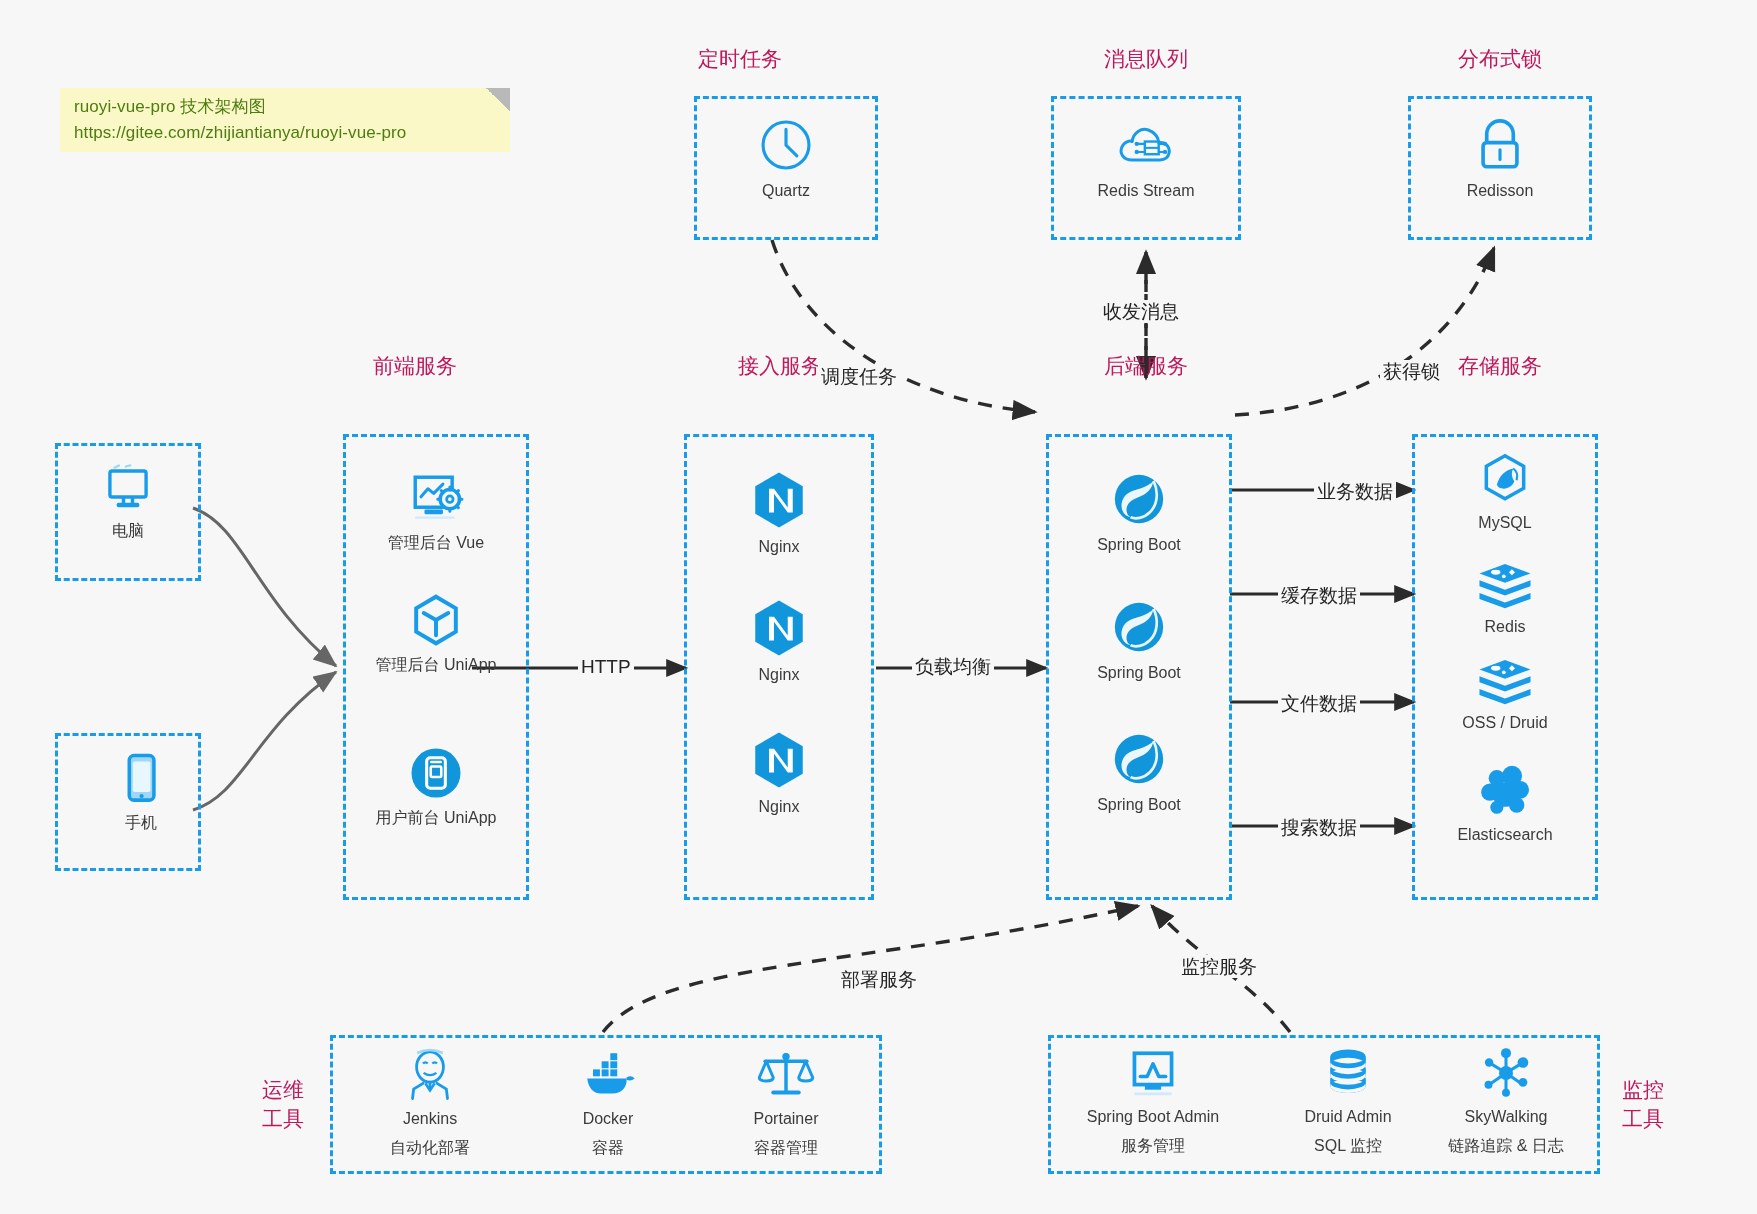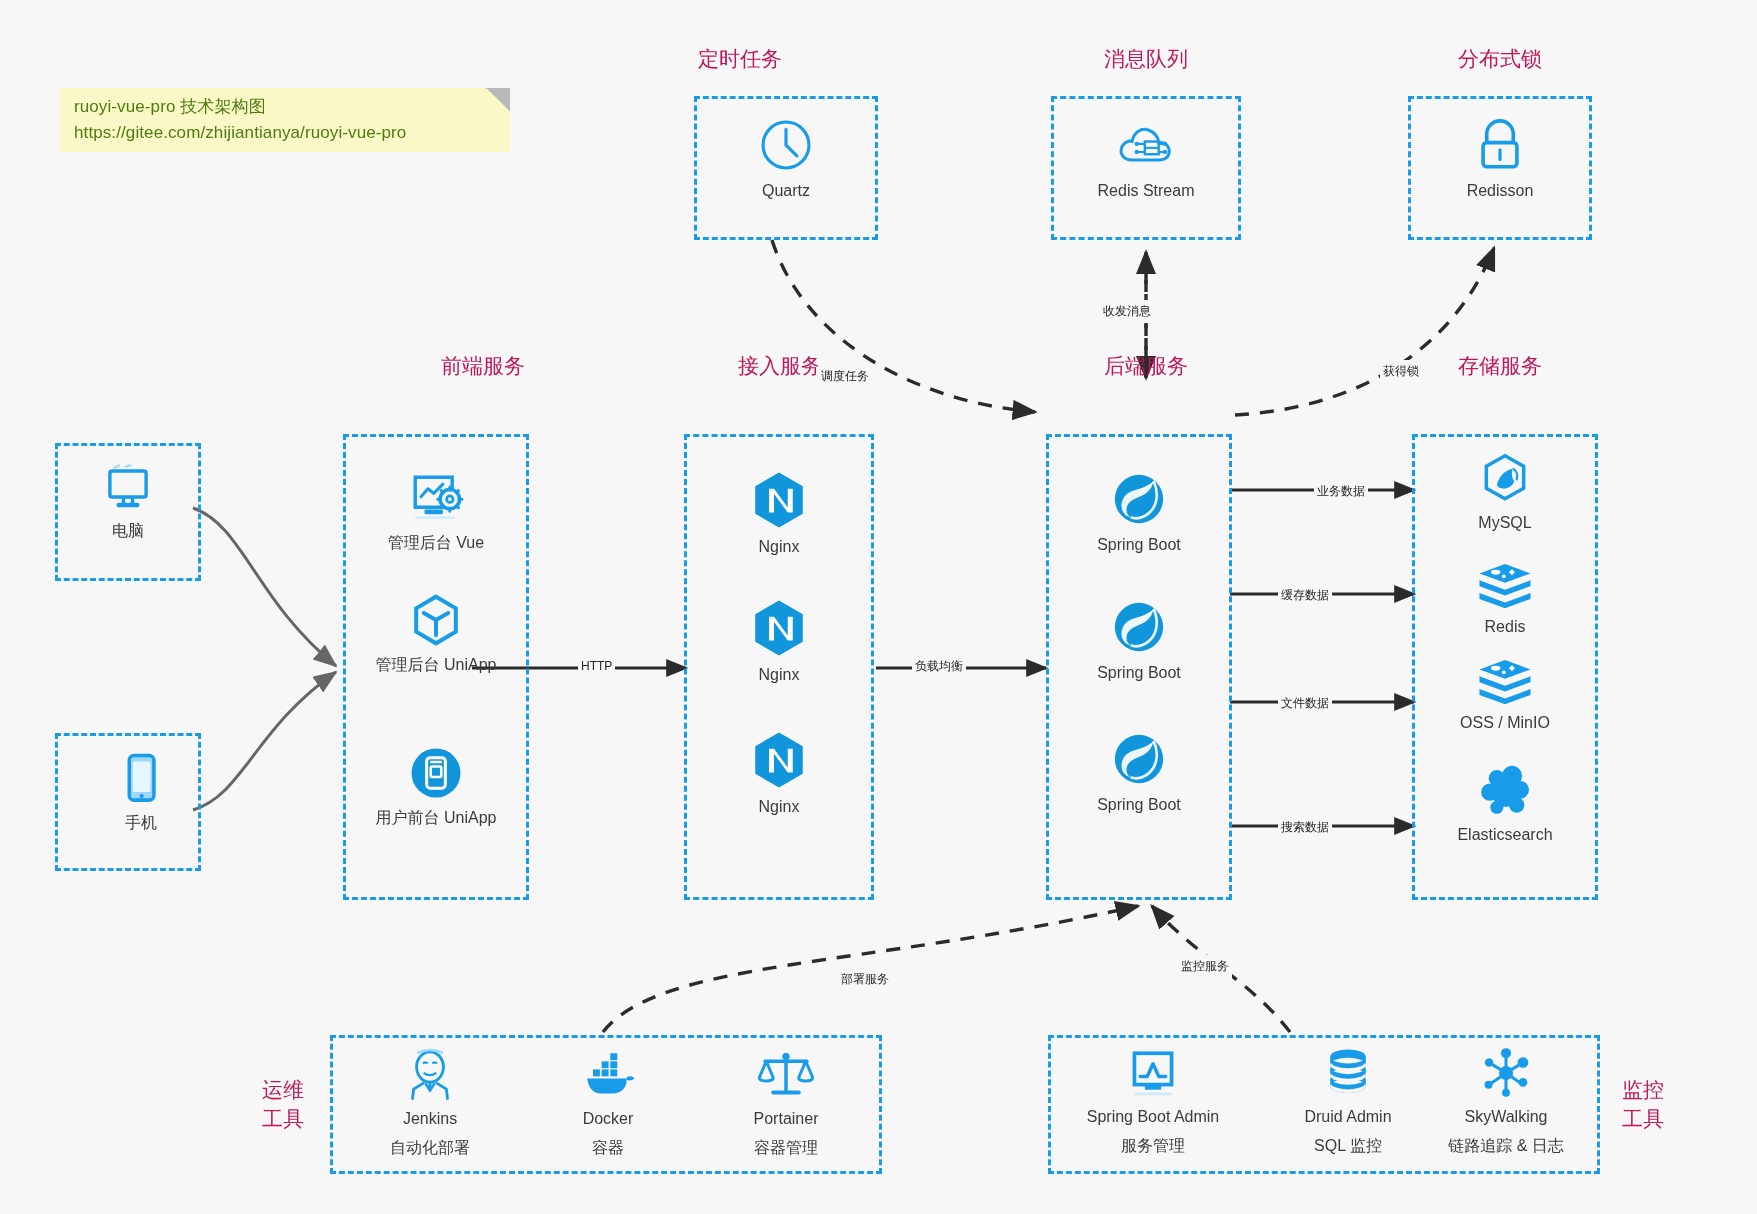--- a/index.html
+++ b/index.html
@@ -47,21 +47,21 @@
   .node { position:absolute; text-align:center; }
   .node .cap {
     font-size:16px; color:#3b3b3b; white-space:nowrap; margin-top:4px;
     line-height:25px;
   }
   .node .cap.two { line-height:26px; }
   .ico { display:block; margin:0 auto; }
 
   
   .elabel {
-    position:absolute; font-size:12px; color:#242424; background:#f7f7f7;
+    position:absolute; font-size:19px; color:#242424; background:#f7f7f7;
     padding:1px 3px; white-space:nowrap; line-height:21px;
   }
 </style>
 </head>
 <body>
 
 <div id="stage">
 
   <svg class="edges" viewBox="0 0 1757 1214">
     <defs>
@@ -175,21 +175,21 @@
   <div class="box" style="left:55px;top:733px;width:146px;height:138px;"></div>
   <div class="node" style="left:68px;top:752px;width:146px;text-align:center;">
     <svg class="ico" width="46" height="54" viewBox="0 0 38 46">
       <rect x="9" y="3" width="21" height="38" rx="4" fill="#9fd8f7" stroke="#189cea" stroke-width="3"></rect>
       <rect x="12" y="8" width="15" height="26" rx="1.5" fill="#e8f6fd"></rect>
       <circle cx="19.5" cy="37.5" r="1.8" fill="#189cea"></circle>
     </svg>
     <div class="cap">手机</div>
   </div>
 
-  <div class="gtitle" style="left:345px;top:352px;width:180px;text-align:right;">前端服务</div>
+  <div class="gtitle" style="left:325px;top:352px;width:180px;">前端服务</div>
   <div class="box" style="left:343px;top:434px;width:186px;height:466px;"></div>
 
   <div class="node" style="left:343px;top:470px;width:186px;">
     <svg class="ico" width="60" height="56" viewBox="0 0 52 48">
       <rect x="8" y="6" width="32" height="26" fill="none" stroke="#189cea" stroke-width="3"></rect>
       <path d="M13 23 L19 16 L24 20 L32 12" fill="none" stroke="#189cea" stroke-width="2.6" stroke-linecap="round" stroke-linejoin="round"></path>
       <rect x="16" y="34" width="16" height="4" rx="1" fill="#189cea"></rect>
       <path d="M8 41 L42 41" stroke="#cfeafb" stroke-width="2"></path>
       <circle cx="38" cy="25" r="8.4" fill="#f7f7f7" stroke="#189cea" stroke-width="3"></circle>
       <circle cx="38" cy="25" r="2.8" fill="none" stroke="#189cea" stroke-width="2.4"></circle>
@@ -299,21 +299,21 @@
 
   <div class="node" style="left:1412px;top:656px;width:186px;">
     <svg class="ico" width="58" height="50" viewBox="0 0 50 42">
       <path d="M25 3 L47 11 L25 19 L3 11 Z" fill="#189cea"></path>
       <path d="M3 17 L25 25 L47 17 L47 22 L25 30 L3 22 Z" fill="#189cea"></path>
       <path d="M3 28 L25 36 L47 28 L47 33 L25 41 L3 33 Z" fill="#189cea"></path>
       <ellipse cx="17" cy="10" rx="4" ry="2.1" fill="#ffffff"></ellipse>
       <path d="M31 7.5 L33.6 10 L31 12.5 L28.4 10 Z" fill="#ffffff"></path>
       <circle cx="24" cy="13.5" r="1.6" fill="#ffffff"></circle>
     </svg>
-    <div class="cap">OSS / MinIO</div>
+    <div class="cap">OSS / Druid</div>
   </div>
 
   <div class="node" style="left:1412px;top:764px;width:186px;">
     <svg class="ico" width="56" height="54" viewBox="0 0 48 46">
       <circle cx="17" cy="12" r="7" fill="#189cea"></circle>
       <circle cx="30" cy="10" r="8.6" fill="#189cea"></circle>
       <circle cx="11" cy="24" r="7.4" fill="#189cea"></circle>
       <circle cx="24" cy="26" r="10.6" fill="#189cea"></circle>
       <circle cx="37" cy="22" r="7.6" fill="#189cea"></circle>
       <circle cx="34" cy="35" r="6.6" fill="#189cea"></circle>

